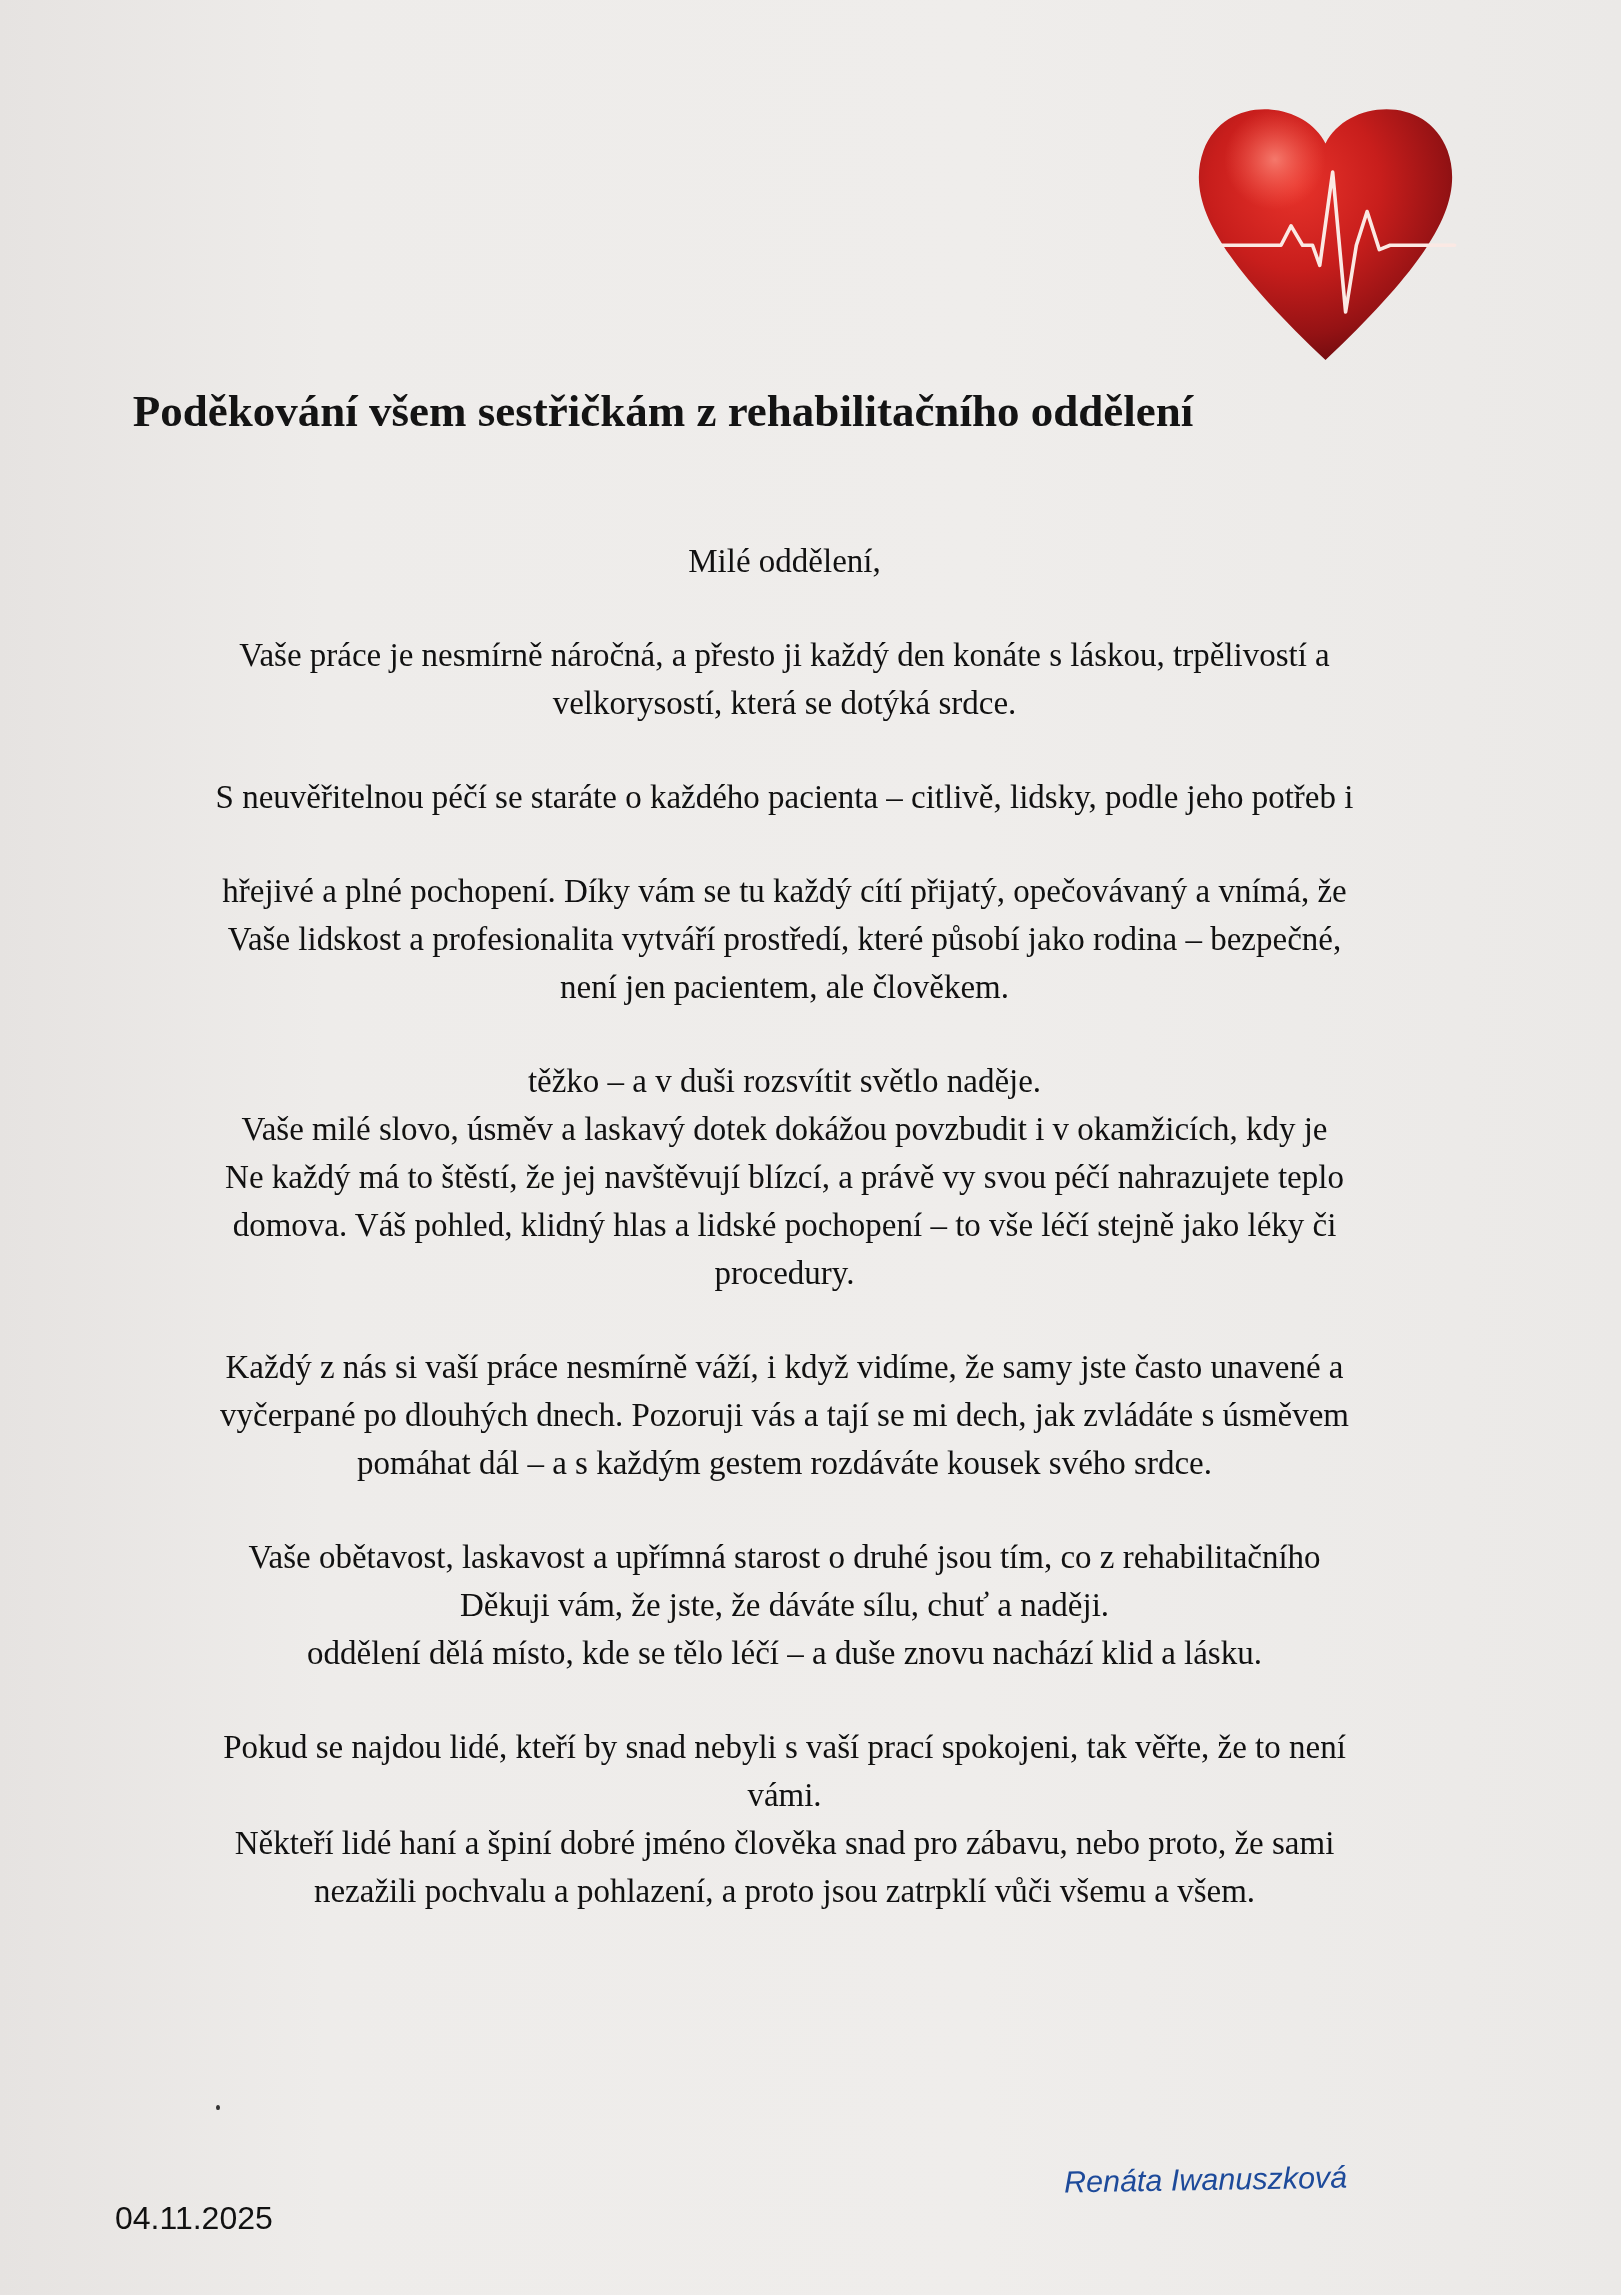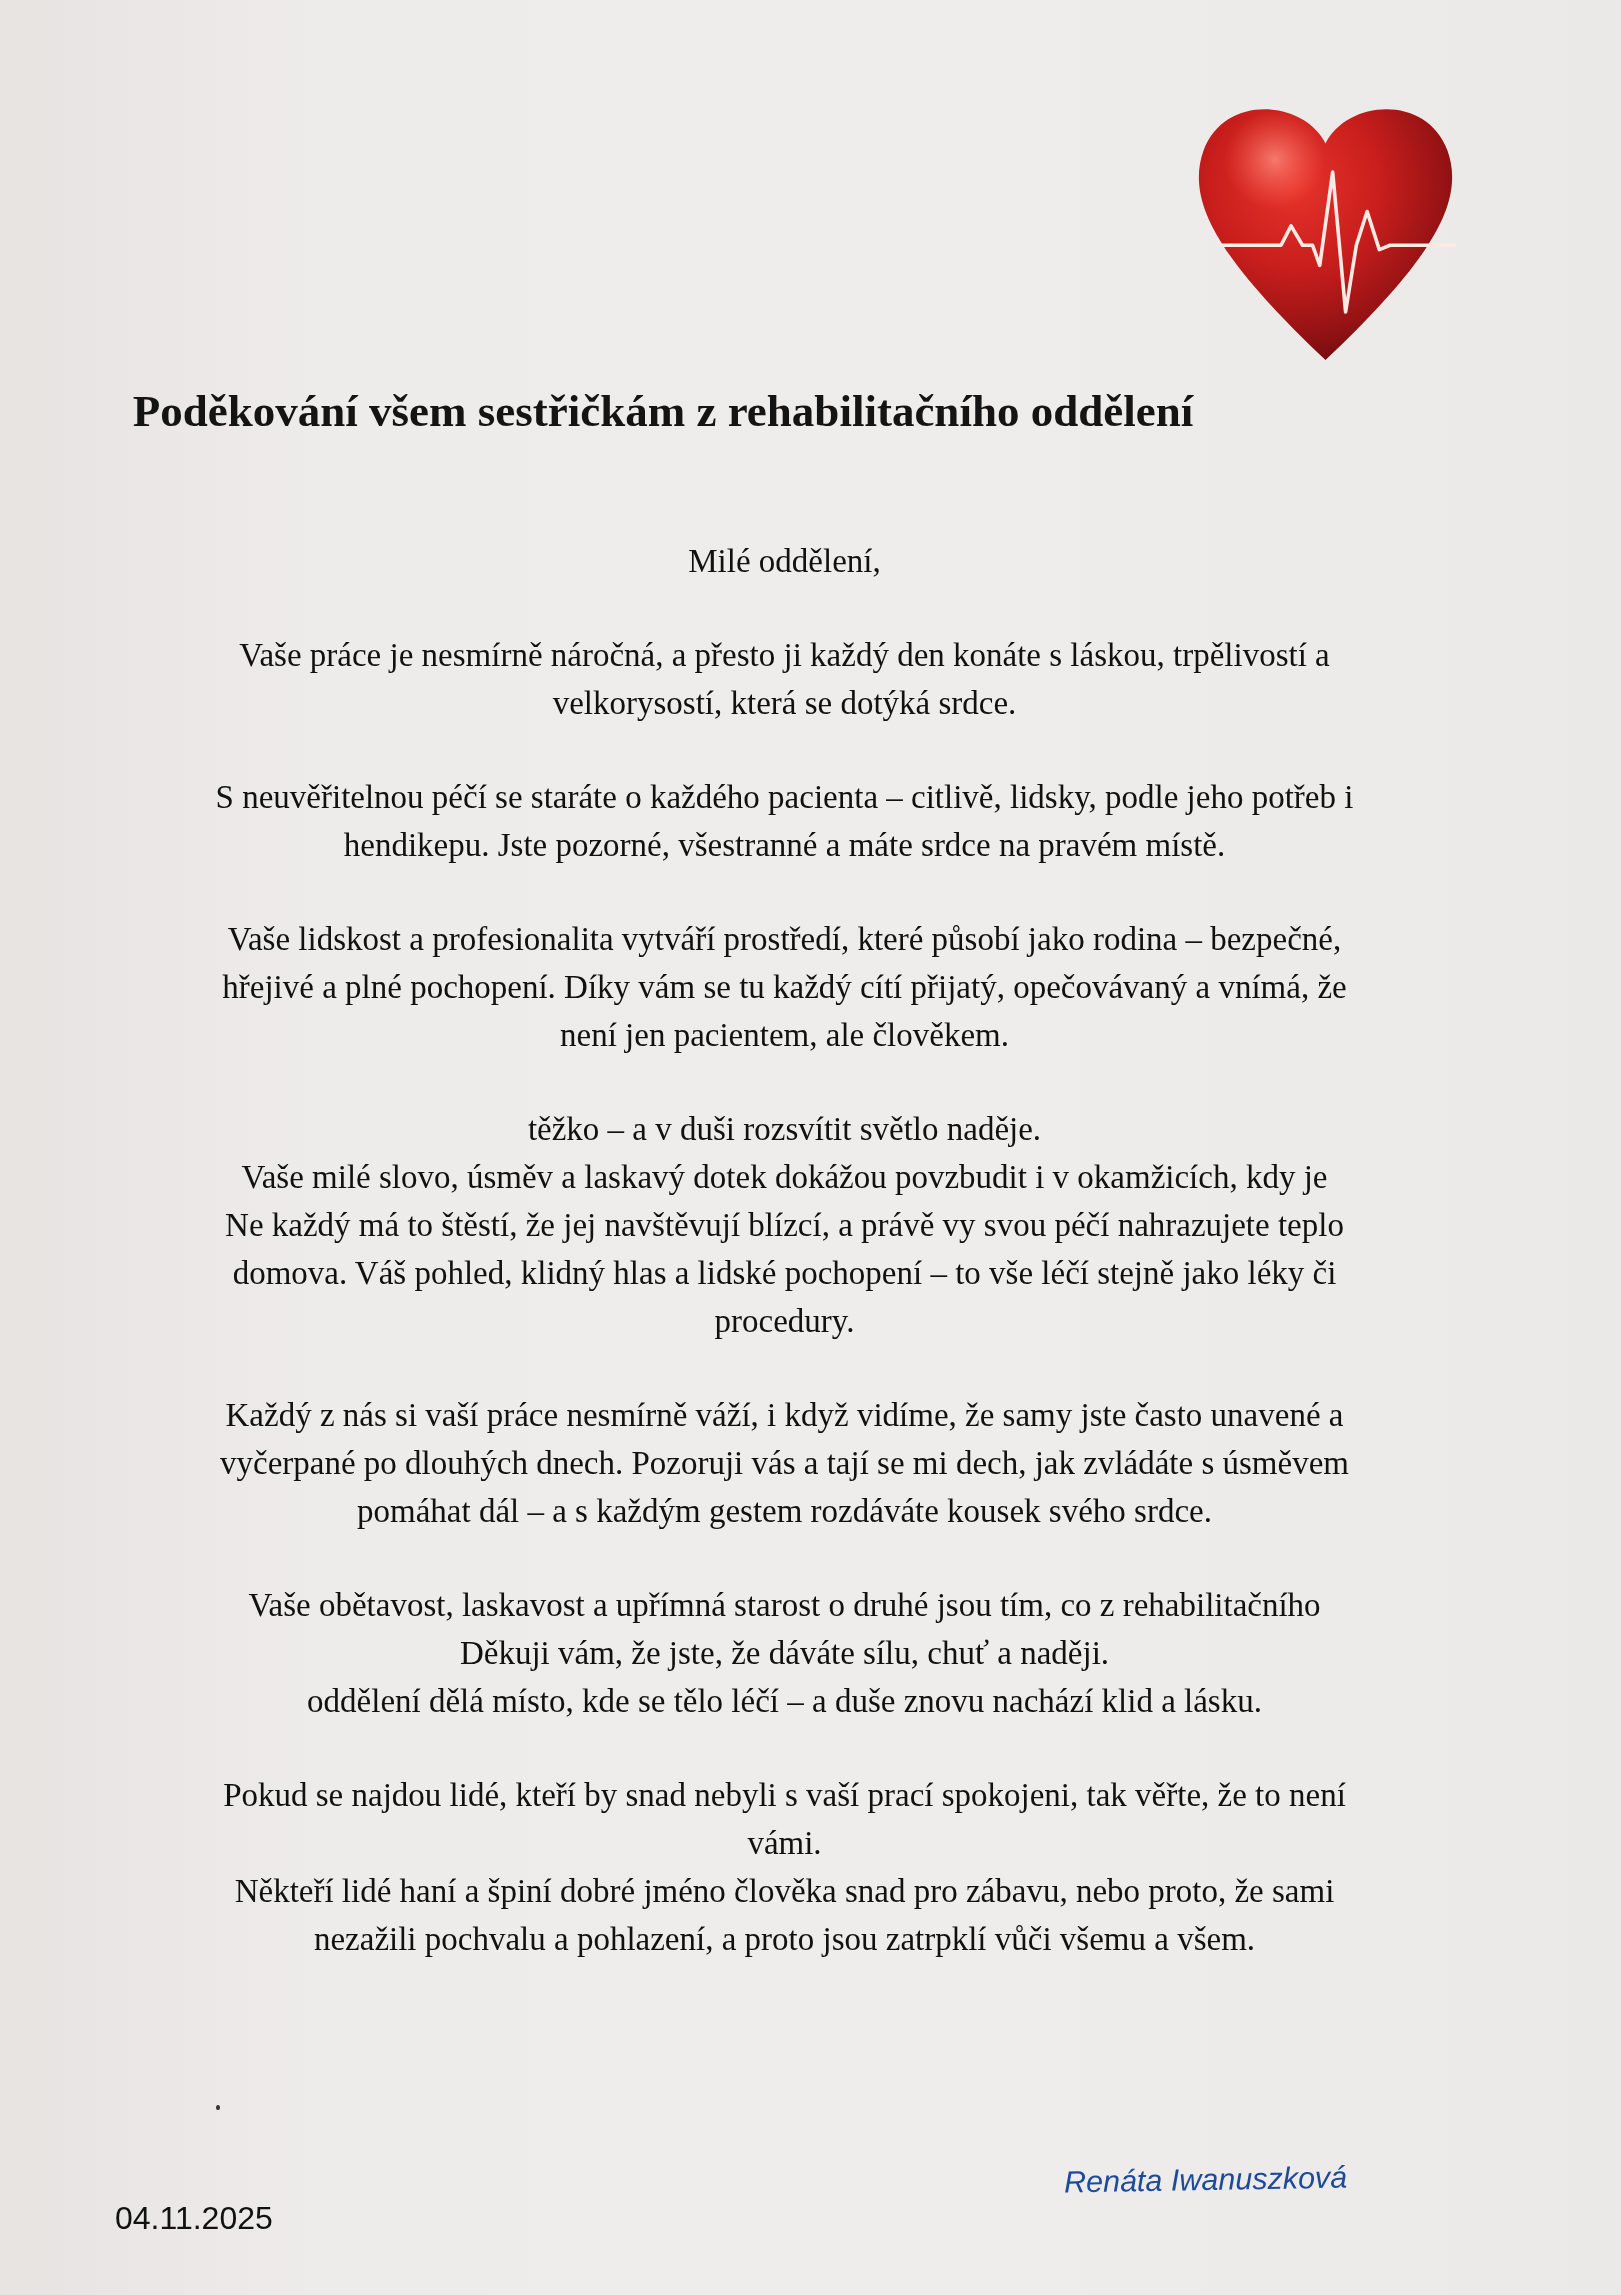--- a/index.html
+++ b/index.html
@@ -69,26 +69,25 @@
   <div class="body">
     <p class="para greeting">Milé oddělení,</p>
 
     <p class="para">
       <span class="line">Vaše práce je nesmírně náročná, a přesto ji každý den konáte s láskou, trpělivostí a</span>
       <span class="line">velkorysostí, která se dotýká srdce.</span>
     </p>
 
     <p class="para">
       <span class="line">S neuvěřitelnou péčí se staráte o každého pacienta – citlivě, lidsky, podle jeho potřeb i</span>
-      <span class="line">hendikepu. Jste pozorné, všestranné a máte srdce na pravém místě.</span>
     </p>
 
     <p class="para">
+      <span class="line">hřejivé a plné pochopení. Díky vám se tu každý cítí přijatý, opečovávaný a vnímá, že</span>
       <span class="line">Vaše lidskost a profesionalita vytváří prostředí, které působí jako rodina – bezpečné,</span>
-      <span class="line">hřejivé a plné pochopení. Díky vám se tu každý cítí přijatý, opečovávaný a vnímá, že</span>
       <span class="line">není jen pacientem, ale člověkem.</span>
     </p>
 
     <p class="para">
       <span class="line">těžko – a v duši rozsvítit světlo naděje.</span>
       <span class="line">Vaše milé slovo, úsměv a laskavý dotek dokážou povzbudit i v okamžicích, kdy je</span>
       <span class="line">Ne každý má to štěstí, že jej navštěvují blízcí, a právě vy svou péčí nahrazujete teplo</span>
       <span class="line">domova. Váš pohled, klidný hlas a lidské pochopení – to vše léčí stejně jako léky či</span>
       <span class="line">procedury.</span>
     </p>

